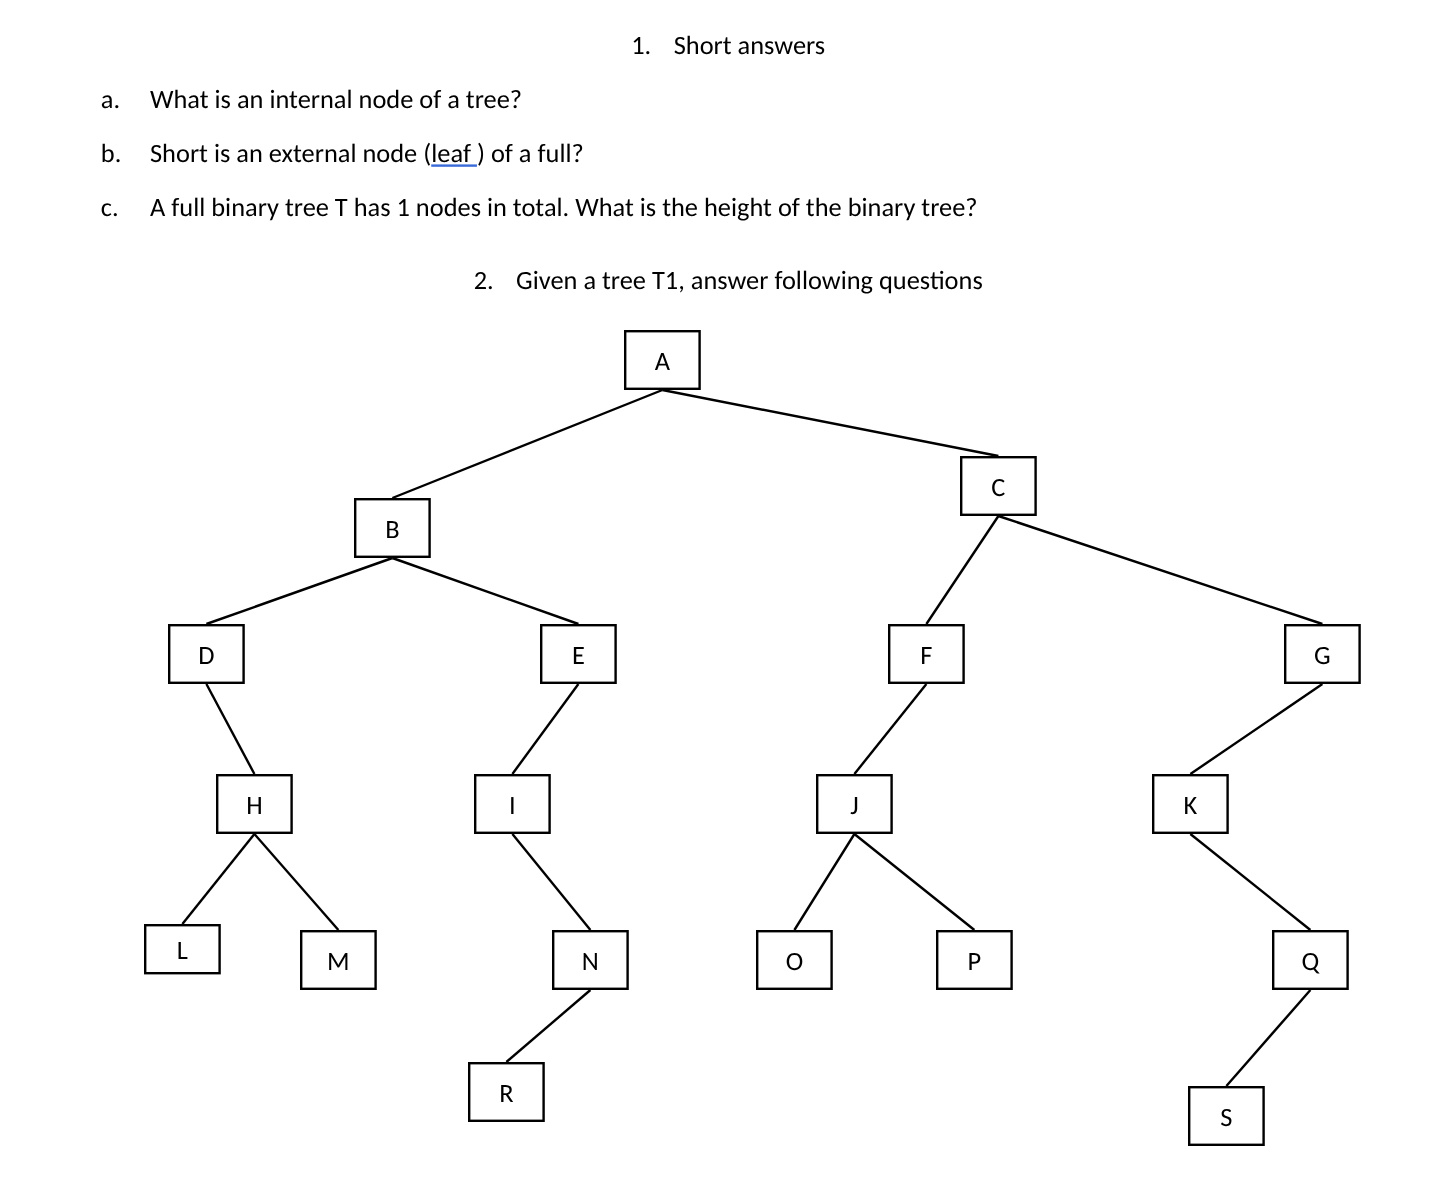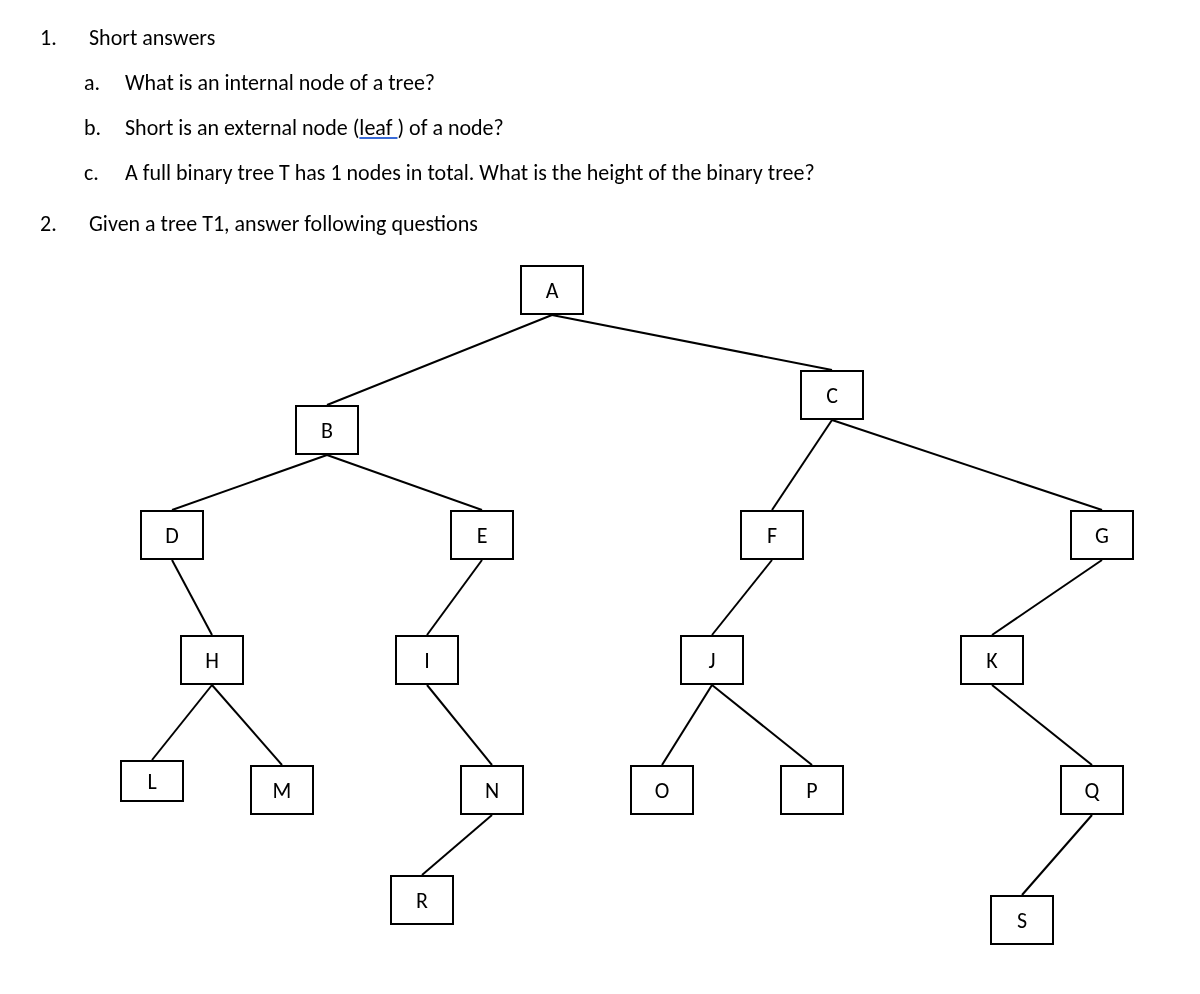--- a/index.html
+++ b/index.html
@@ -5,21 +5,21 @@
   body {
     font-family: Calibri, Arial, sans-serif;
     font-size: 22px;
     color: #000;
     background: #fff;
     margin: 0;
     padding: 24px 40px;
     width: 1200px;
     box-sizing: border-box;
   }
-  .q-item { margin-bottom: 18px; }
+  .q-item { margin-bottom: 18px; text-align: center; }
   .q-num { display: inline-block; width: 44px; vertical-align: top; }
   .q-body { display: inline-block; vertical-align: top; }
   .sub-item { margin: 8px 0 18px 44px; }
   .sub-let { display: inline-block; width: 36px; vertical-align: top; }
   .sub-body { display: inline-block; vertical-align: top; max-width: 1000px; }
   .leaf-underline { text-decoration: underline; text-decoration-color: #3a6bd8; }
   .diagram {
     position: relative;
     width: 1120px;
     height: 700px;
@@ -54,30 +54,30 @@
 </div>
 
 <div class="sub-item">
   <span class="sub-let">a.</span>
   <span class="sub-body">What is an internal node of a tree?</span>
 </div>
 
 <div class="sub-item">
   <span class="sub-let">b.</span>
   <span class="sub-body">
-    <span>Short is an external node (</span><span class="leaf-underline">leaf </span><span>) of a node?</span>
+    <span>Short is an external node (</span><span class="leaf-underline">leaf </span><span>) of a full?</span>
   </span>
 </div>
 
 <div class="sub-item">
   <span class="sub-let">c.</span>
   <span class="sub-body">A full binary tree T has 1 nodes in total. What is the height of the binary tree?</span>
 </div>
 
-<div class="q-item" style="margin-top:24px;">
+<div class="q-item" style="margin-top:34px;">
   <span class="q-num">2.</span>
   <span class="q-body">Given a tree T1, answer following questions</span>
 </div>
 
 <div class="diagram">
   <svg class="edges" id="edges-svg">
       <line x1="492" y1="60" x2="267" y2="150"></line>
       <line x1="492" y1="60" x2="772" y2="115"></line>
       <line x1="267" y1="200" x2="112" y2="255"></line>
       <line x1="267" y1="200" x2="422" y2="255"></line>

